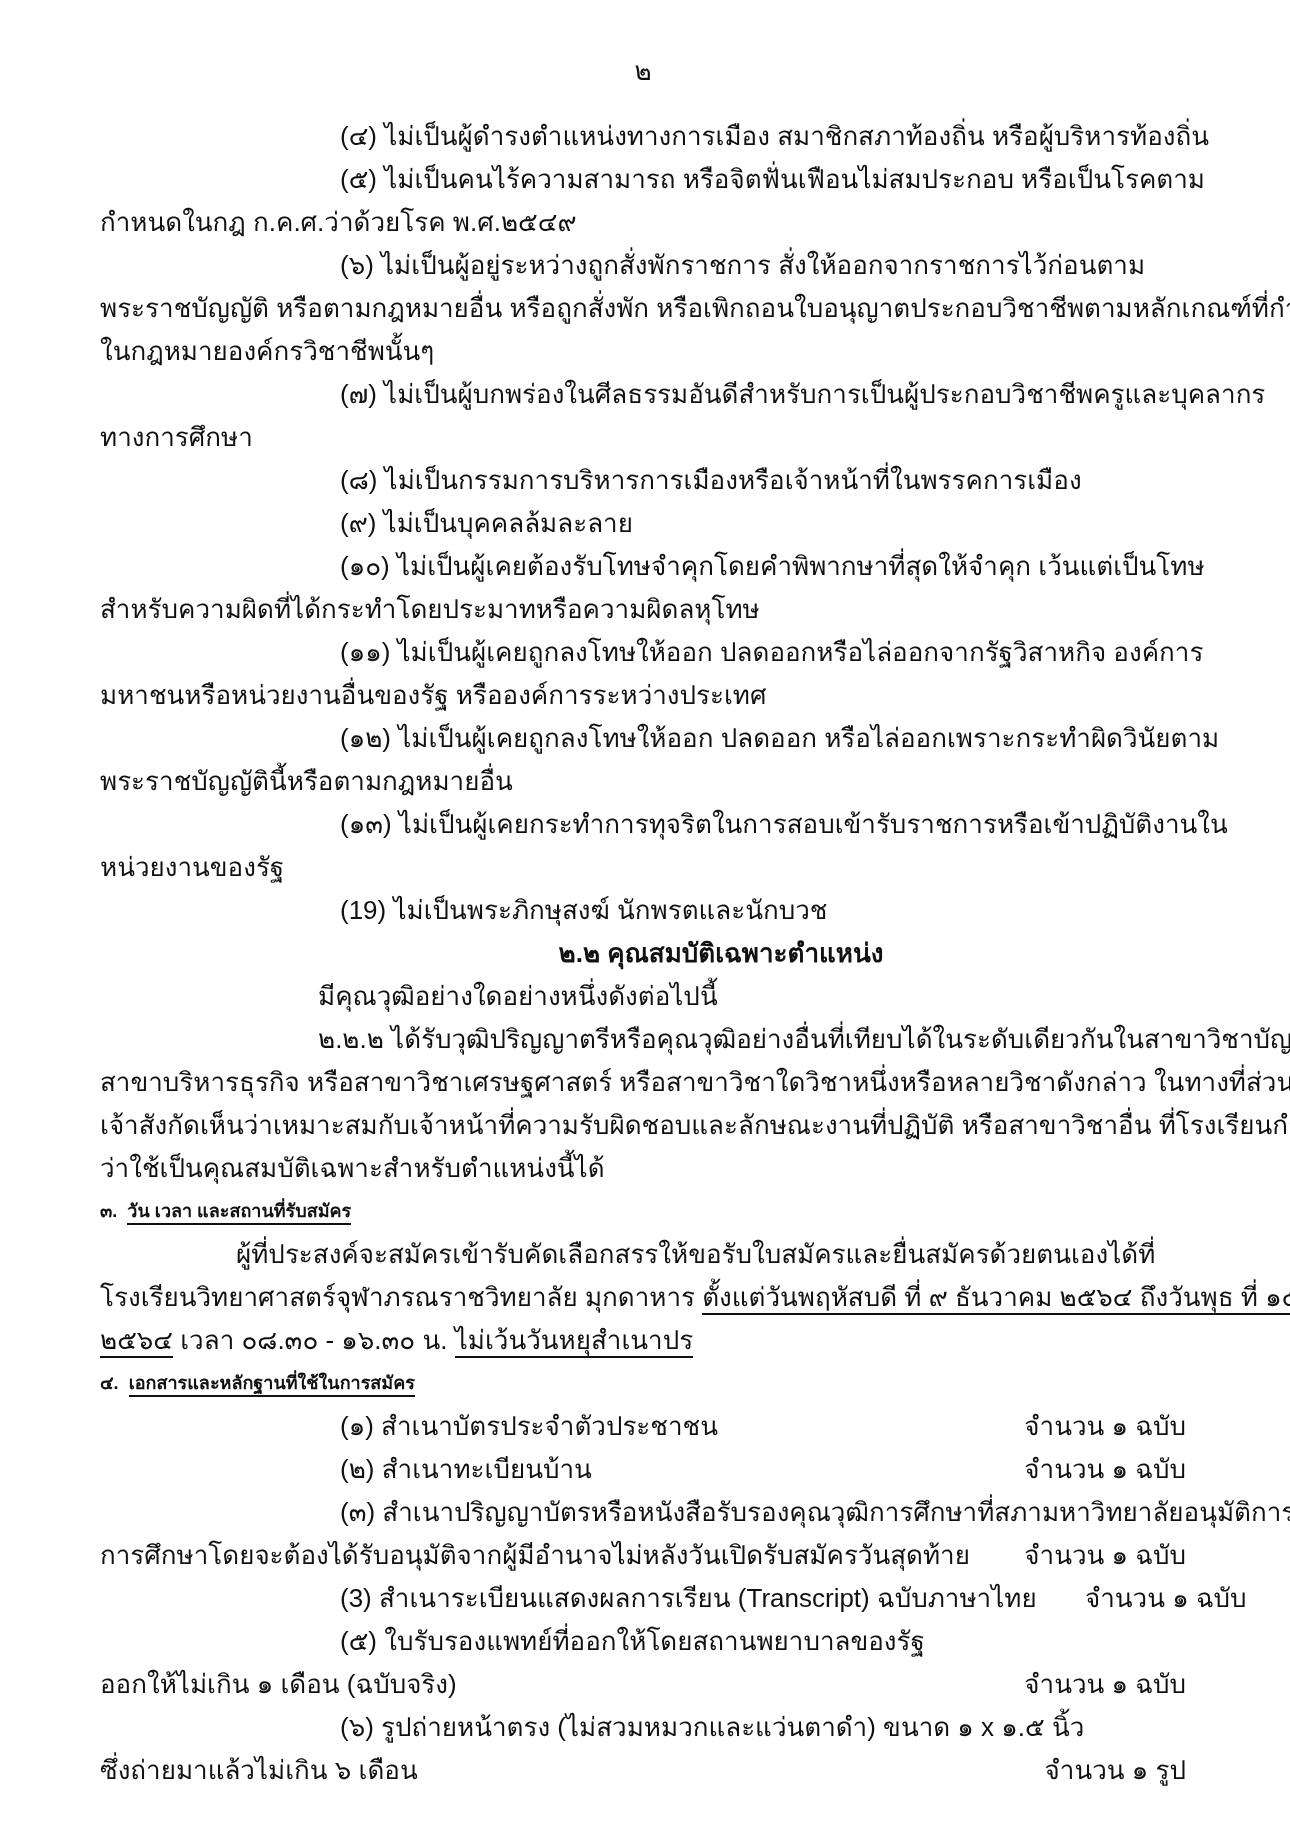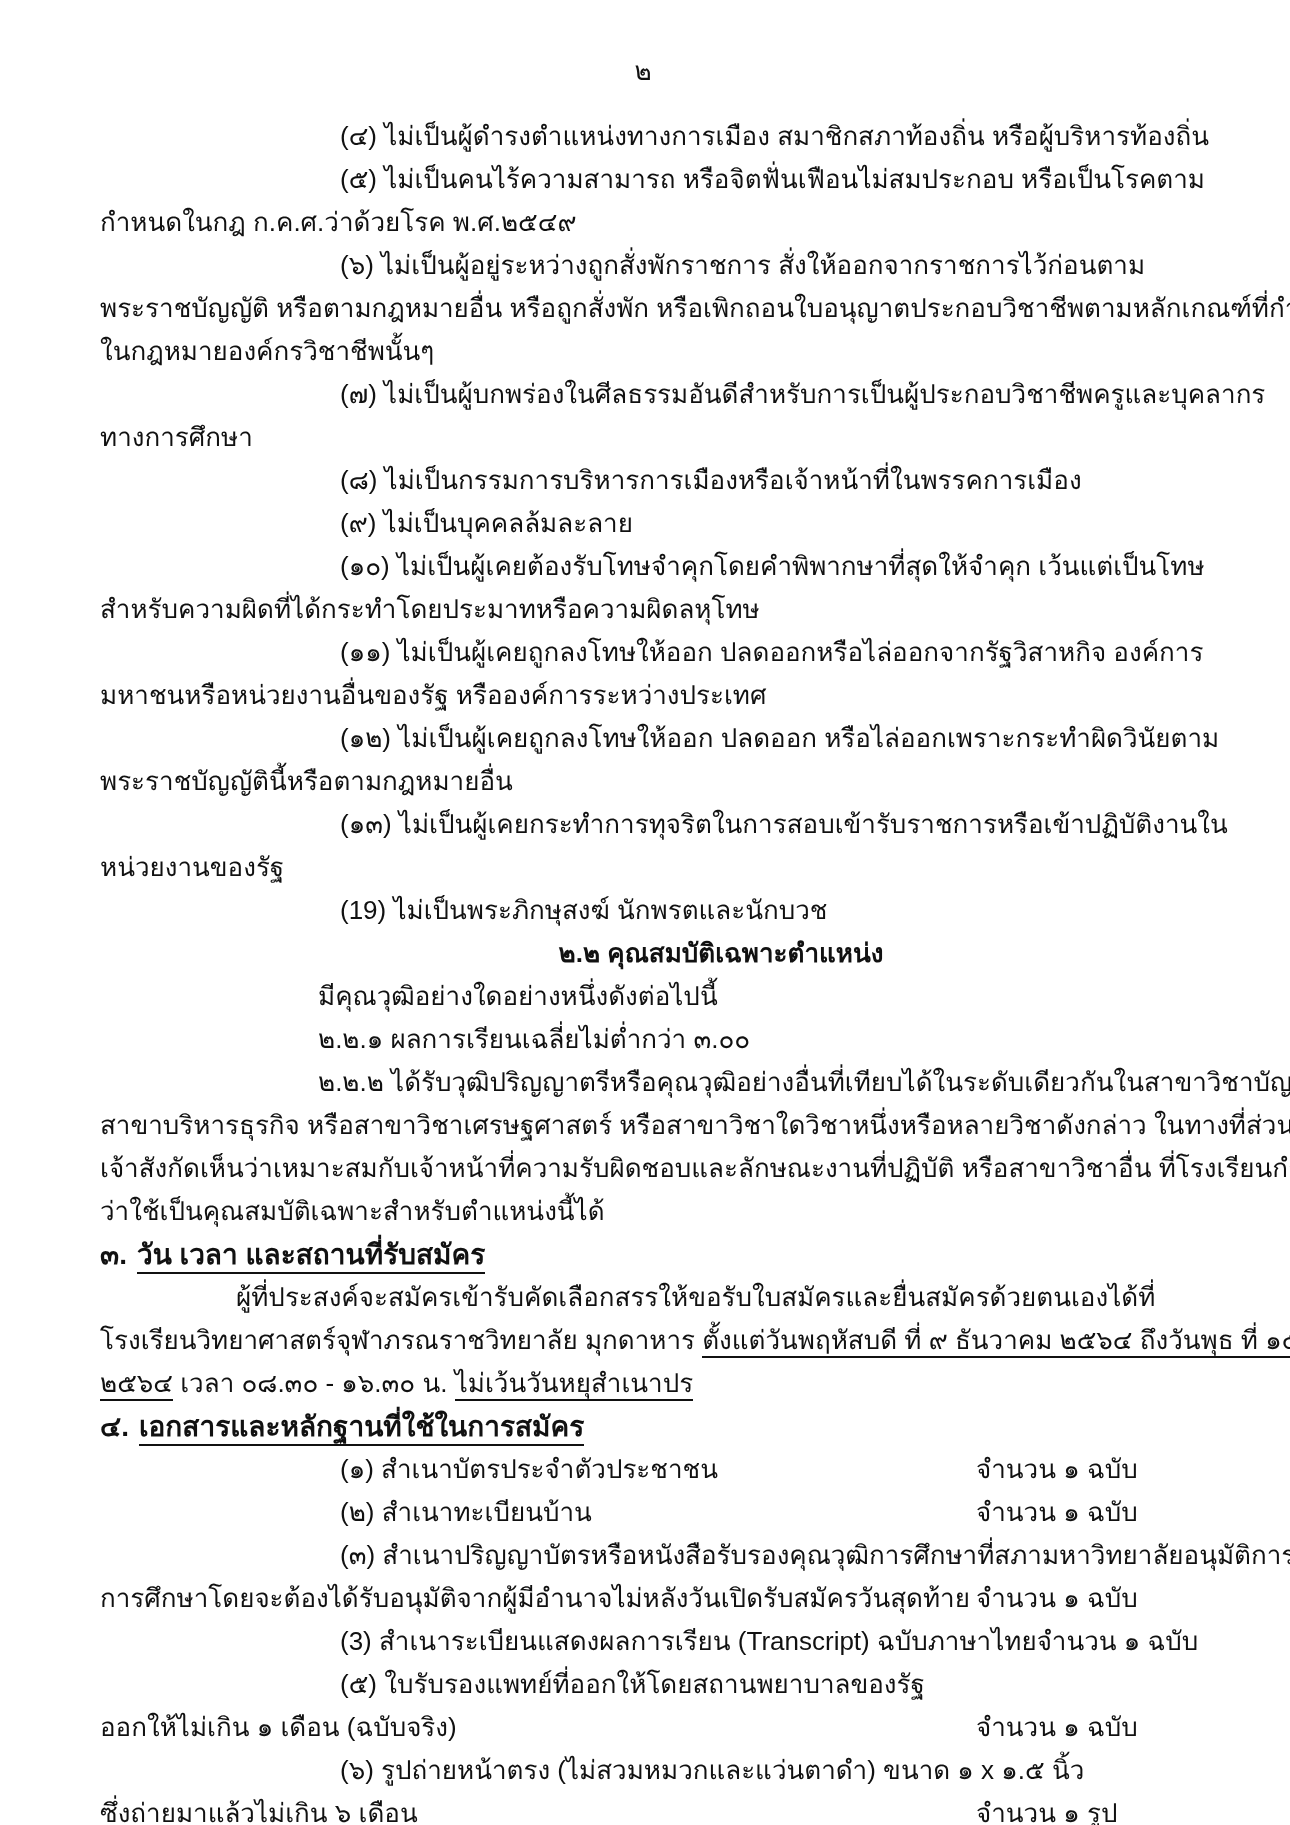--- a/index.html
+++ b/index.html
@@ -27,34 +27,34 @@
   .line {
     white-space: nowrap;
   }
   
   .ind-item { padding-left: 240px; }   
   .ind-sub  { padding-left: 218px; }   
   .ind-h22  { padding-left: 156px; text-align: center; }   
   .ind-para { padding-left: 136px; }   
   .bold { font-weight: 700; }
   .u  { border-bottom: 2px solid #111; padding-bottom: 1px; }
-  .section-head { font-weight: 700; font-size: 28px; }
+  .section-head { font-weight: 700; font-size: 18px; }
   .section-head .num { margin-right: 10px; }
   .section-head .title { border-bottom: 2.5px solid #111; padding-bottom: 2px; }
   .doc-row {
     display: flex;
     justify-content: space-between;
     white-space: nowrap;
   }
   .doc-row .left { white-space: nowrap; }
   .doc-row .count {
     width: 210px;
     flex: 0 0 210px;
     white-space: nowrap;
-    text-align: left;
+    text-align: right;
   }
 </style>
 </head>
 <body>
 
 <div class="page">
 
   <div class="page-number">๒</div>
 
   <div class="line ind-item">(๔) ไม่เป็นผู้ดำรงตำแหน่งทางการเมือง สมาชิกสภาท้องถิ่น หรือผู้บริหารท้องถิ่น</div>
@@ -72,21 +72,20 @@
   <div class="line ind-item">(๑๑) ไม่เป็นผู้เคยถูกลงโทษให้ออก ปลดออกหรือไล่ออกจากรัฐวิสาหกิจ องค์การ</div>
   <div class="line">มหาชนหรือหน่วยงานอื่นของรัฐ หรือองค์การระหว่างประเทศ</div>
   <div class="line ind-item">(๑๒) ไม่เป็นผู้เคยถูกลงโทษให้ออก ปลดออก หรือไล่ออกเพราะกระทำผิดวินัยตาม</div>
   <div class="line">พระราชบัญญัตินี้หรือตามกฎหมายอื่น</div>
   <div class="line ind-item">(๑๓) ไม่เป็นผู้เคยกระทำการทุจริตในการสอบเข้ารับราชการหรือเข้าปฏิบัติงานใน</div>
   <div class="line">หน่วยงานของรัฐ</div>
   <div class="line ind-item">(19) ไม่เป็นพระภิกษุสงฆ์ นักพรตและนักบวช</div>
 
   <div class="line ind-h22 bold">๒.๒ คุณสมบัติเฉพาะตำแหน่ง</div>
   <div class="line ind-sub">มีคุณวุฒิอย่างใดอย่างหนึ่งดังต่อไปนี้</div>
-  <div class="line ind-sub">๒.๒.๑ ผลการเรียนเฉลี่ยไม่ต่ำกว่า ๓.๐๐</div>
   <div class="line ind-sub">๒.๒.๒ ได้รับวุฒิปริญญาตรีหรือคุณวุฒิอย่างอื่นที่เทียบได้ในระดับเดียวกันในสาขาวิชาบัญชี</div>
   <div class="line">สาขาบริหารธุรกิจ หรือสาขาวิชาเศรษฐศาสตร์ หรือสาขาวิชาใดวิชาหนึ่งหรือหลายวิชาดังกล่าว ในทางที่ส่วนราชการ</div>
   <div class="line">เจ้าสังกัดเห็นว่าเหมาะสมกับเจ้าหน้าที่ความรับผิดชอบและลักษณะงานที่ปฏิบัติ หรือสาขาวิชาอื่น ที่โรงเรียนกำหนด</div>
   <div class="line">ว่าใช้เป็นคุณสมบัติเฉพาะสำหรับตำแหน่งนี้ได้</div>
 
   <div class="line section-head">
     <span class="num">๓.</span><span class="title">วัน เวลา และสถานที่รับสมัคร</span>
   </div>
   <div class="line ind-para">ผู้ที่ประสงค์จะสมัครเข้ารับคัดเลือกสรรให้ขอรับใบสมัครและยื่นสมัครด้วยตนเองได้ที่</div>
   <div class="line">

